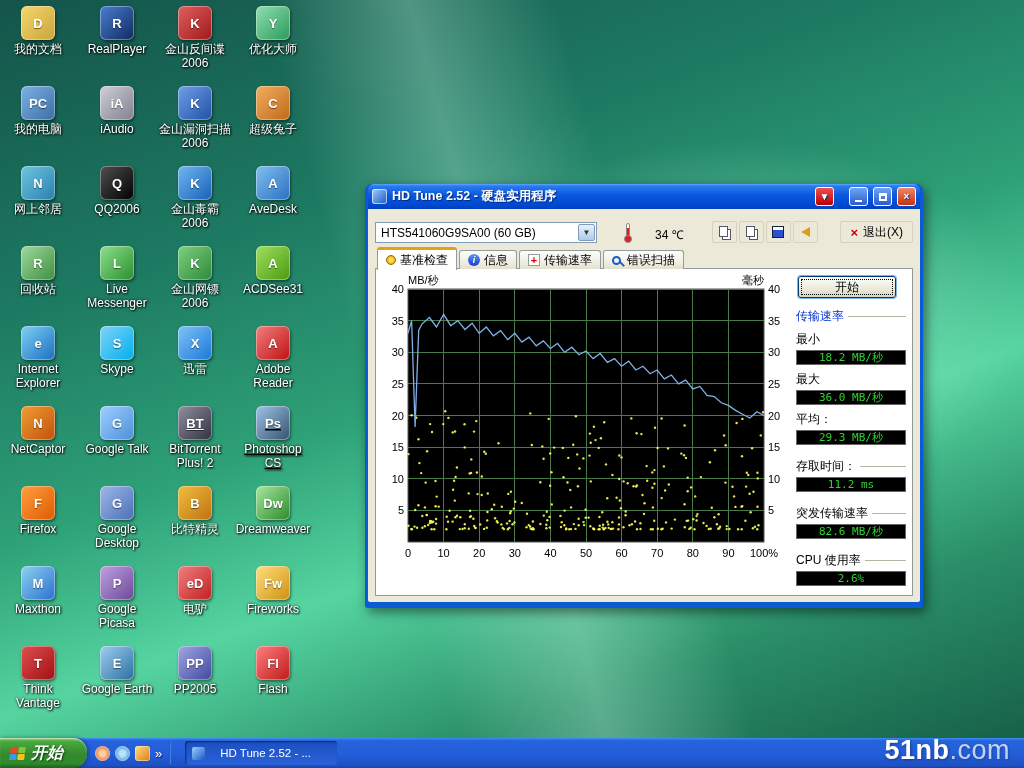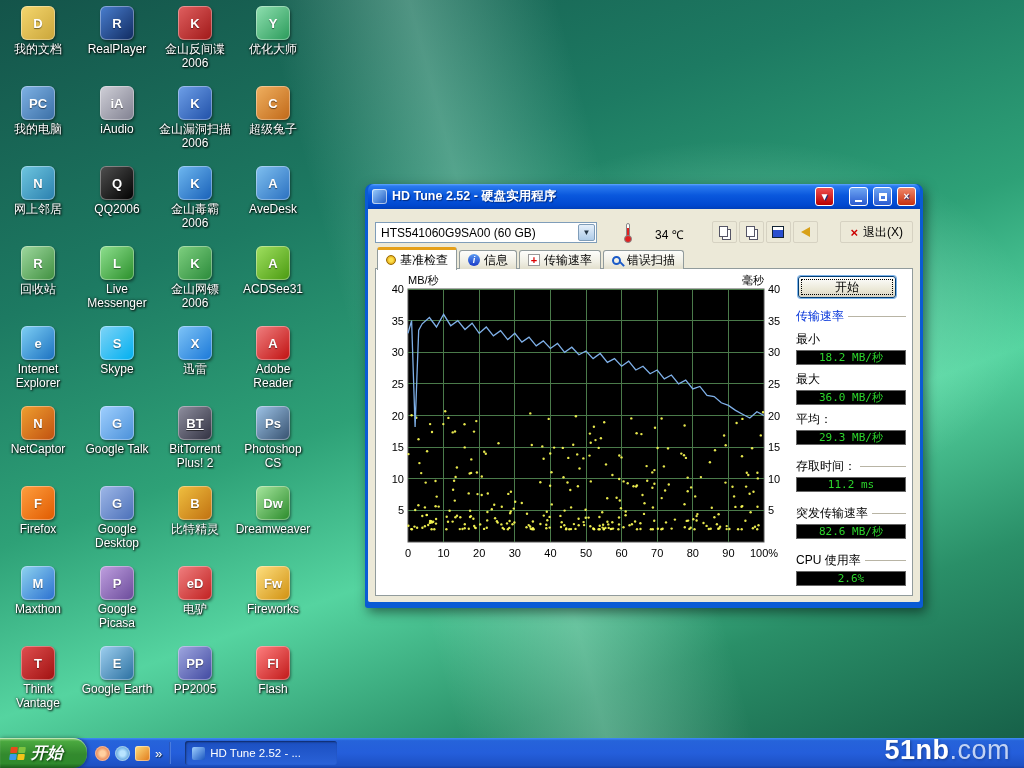--- a/index.html
+++ b/index.html
@@ -112,21 +112,21 @@
   .winflag span { border-radius:1px; }
   .wf-r { background:#e84a1c; } .wf-g { background:#7fc440; } .wf-b { background:#3a9ae8; } .wf-y { background:#f6c518; }
   .quicklaunch { display:flex; align-items:center; gap:5px; padding:0 8px; height:100%; }
   .ql-ic { width:15px; height:15px; border-radius:3px; cursor:pointer; box-shadow:inset 0 0 0 1px rgba(255,255,255,.4); }
   .ql-1 { background:radial-gradient(#ffd0a0 25%,#d04010); border-radius:50%; }
   .ql-2 { background:radial-gradient(#b8e4ff 25%,#1a70c0); border-radius:50%; }
   .ql-3 { background:linear-gradient(135deg,#ffe080,#e07818); }
   .ql-chevron { color:#fff; font-size:13px; cursor:pointer; text-shadow:1px 1px 1px #123; }
   .ql-sep { width:2px; height:22px; background:linear-gradient(90deg,#1a44a8,#5a8ef0); margin:0 2px; }
   .task-btn {
-    width:152px; height:24px; margin-left:4px; display:flex; align-items:center; gap:5px; padding:0 7px; cursor:pointer;
+    width:152px; height:24px; margin-left:4px; display:flex; align-items:center; gap:15px; padding:0 7px; cursor:pointer;
     background:linear-gradient(#1b4fc0,#2a62d8); border-radius:3px; box-shadow:inset 1px 1px 2px rgba(0,0,0,.5);
     color:#fff; font-size:11.5px; white-space:nowrap; overflow:hidden;
   }
   .task-ic { width:13px; height:13px; border-radius:2px; background:linear-gradient(135deg,#9fd0ff,#1a56c0); flex:none; }
   .tray {
     margin-left:auto; height:100%; display:flex; align-items:center; gap:6px; padding:0 10px 0 12px;
     background:linear-gradient(180deg,#31a5f5 0%,#1490e8 40%,#0b76c8 100%);
     border-left:1px solid #0a5ca8; box-shadow:inset 2px 0 2px rgba(255,255,255,.35);
     color:#fff; font-size:11px;
   }
@@ -266,21 +266,21 @@
         <div class="dicon-label">AveDesk</div>
       </div>
       <div class="dicon" style="left: 236px; top: 246px;">
         <div class="dicon-img" style="background: linear-gradient(135deg, rgb(160, 224, 96), rgb(74, 154, 16));">A</div>
         <div class="dicon-label">ACDSee31</div>
       </div>
       <div class="dicon" style="left: 236px; top: 326px;">
         <div class="dicon-img" style="background: linear-gradient(135deg, rgb(240, 128, 128), rgb(192, 16, 16));">A</div>
         <div class="dicon-label">Adobe Reader</div>
       </div>
-      <div class="dicon" style="left: 236px; top: 406px;">
+      <div class="dicon" style="left: 236px; top: 406px; text-decoration: underline;">
         <div class="dicon-img" style="background: linear-gradient(135deg, rgb(159, 196, 232), rgb(53, 80, 110));">Ps</div>
         <div class="dicon-label">Photoshop CS</div>
       </div>
       <div class="dicon" style="left: 236px; top: 486px;">
         <div class="dicon-img" style="background: linear-gradient(135deg, rgb(168, 232, 160), rgb(42, 138, 42));">Dw</div>
         <div class="dicon-label">Dreamweaver</div>
       </div>
       <div class="dicon" style="left: 236px; top: 566px;">
         <div class="dicon-img" style="background: linear-gradient(135deg, rgb(255, 224, 128), rgb(208, 144, 16));">Fw</div>
         <div class="dicon-label">Fireworks</div>

